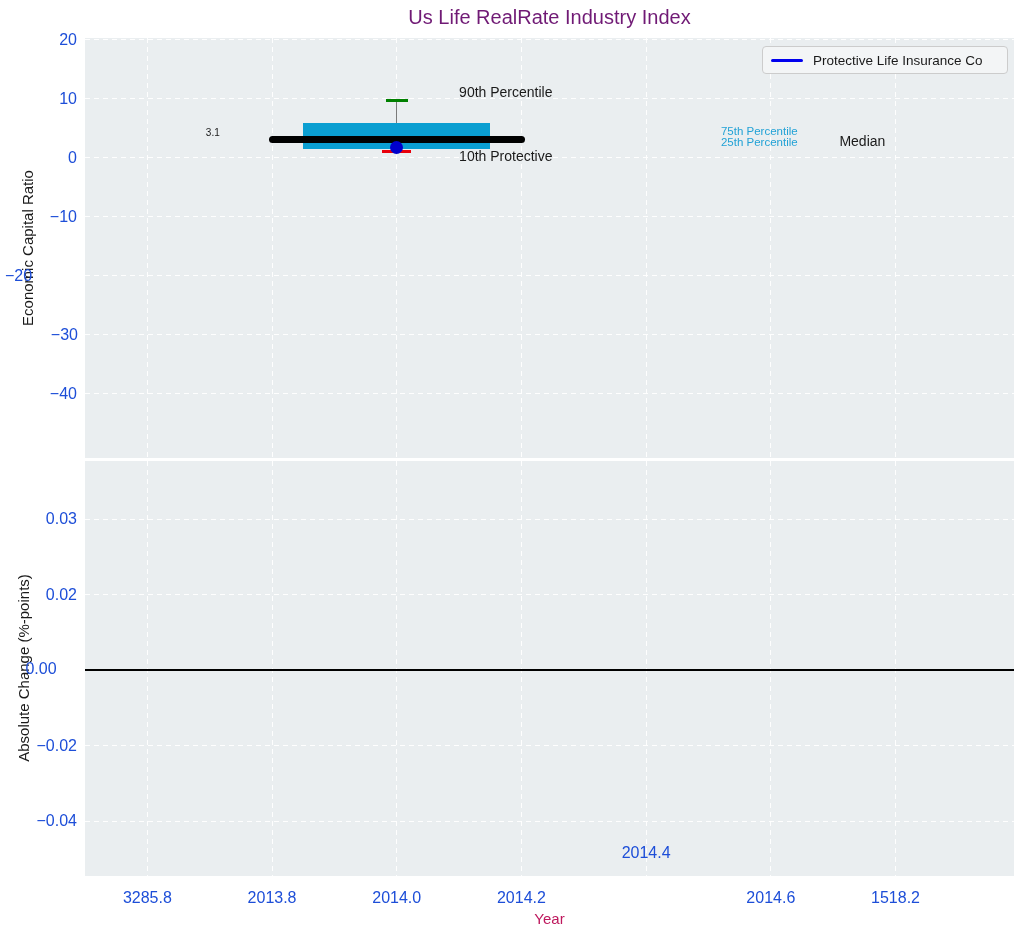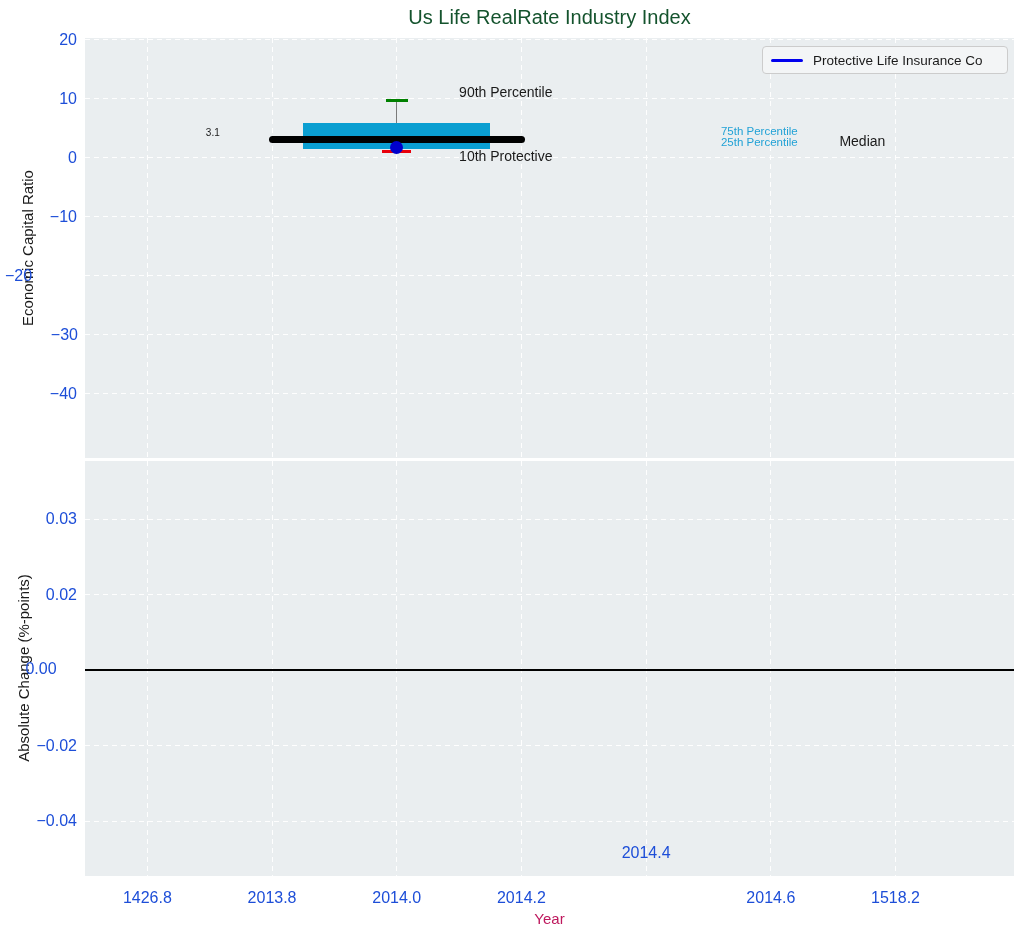--- a/index.html
+++ b/index.html
@@ -14,21 +14,21 @@
     position: absolute;
     left: 85px; width: 929px;
     background: #eaeef0;
   }
   #axes-top    { top: 38px;  height: 420px; }
   #axes-bottom { top: 461px; height: 415px; }
   #chart-title {
     position: absolute;
     left: 85px; width: 929px; top: 6px;
     text-align: center;
-    font-size: 20px; color: #14532d;
+    font-size: 20px; color: #701a75;
     z-index: 6;
   }
   .ylabel {
     position: absolute;
     white-space: nowrap;
     font-size: 15px; color: #1a1a1a;
     transform: translate(-50%,-50%) rotate(-90deg);
     z-index: 6;
   }
   #ylabel-top    { left: 27px; top: 248px; }
@@ -90,21 +90,21 @@
   <div id="ylabel-top" class="ylabel">Economic Capital Ratio</div>
   <div id="ylabel-bottom" class="ylabel">Absolute Change (%-points)</div>
   <div id="xlabel">Year</div>
 
   <div id="legend">
     <span id="legend-line-swatch" style="background: rgb(0, 0, 238);"></span>
     <span id="legend-label">Protective Life Insurance Co</span>
   </div>
 <div class="vgrid" style="left: 146.849px; top: 38px; height: 420px;"></div>
     <div class="vgrid" style="left: 146.849px; top: 461px; height: 415px;"></div>
-    <div class="ticklabel" style="left: 107.349px; top: 889px; width: 80px; text-align: center;">1426.8</div>
+    <div class="ticklabel" style="left: 107.349px; top: 889px; width: 80px; text-align: center;">3285.8</div>
     <div class="vgrid" style="left: 271.547px; top: 38px; height: 420px;"></div>
     <div class="vgrid" style="left: 271.547px; top: 461px; height: 415px;"></div>
     <div class="ticklabel" style="left: 232.047px; top: 889px; width: 80px; text-align: center;">2013.8</div>
     <div class="vgrid" style="left: 396.245px; top: 38px; height: 420px;"></div>
     <div class="vgrid" style="left: 396.245px; top: 461px; height: 415px;"></div>
     <div class="ticklabel" style="left: 356.745px; top: 889px; width: 80px; text-align: center;">2014.0</div>
     <div class="vgrid" style="left: 520.943px; top: 38px; height: 420px;"></div>
     <div class="vgrid" style="left: 520.943px; top: 461px; height: 415px;"></div>
     <div class="ticklabel" style="left: 481.443px; top: 889px; width: 80px; text-align: center;">2014.2</div>
     <div class="vgrid" style="left: 645.641px; top: 38px; height: 420px;"></div>

